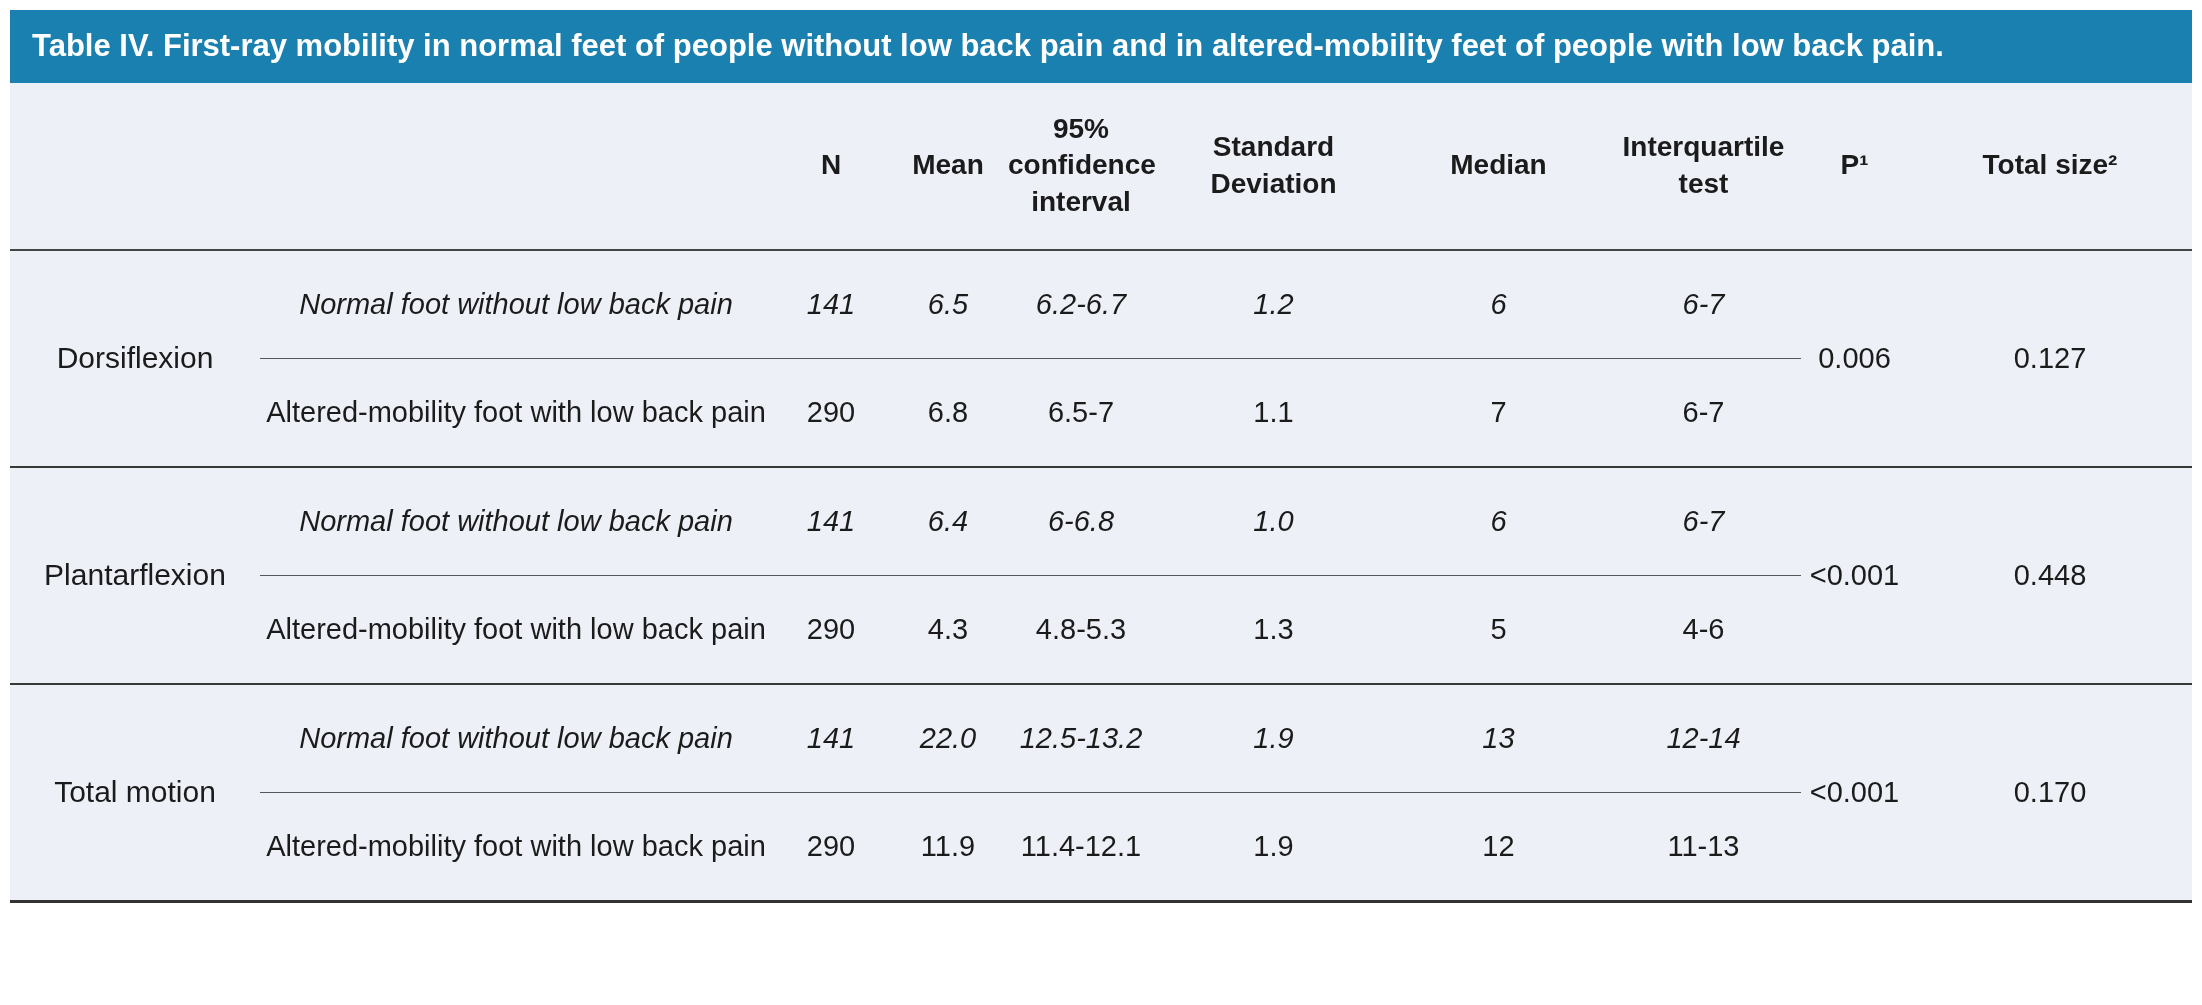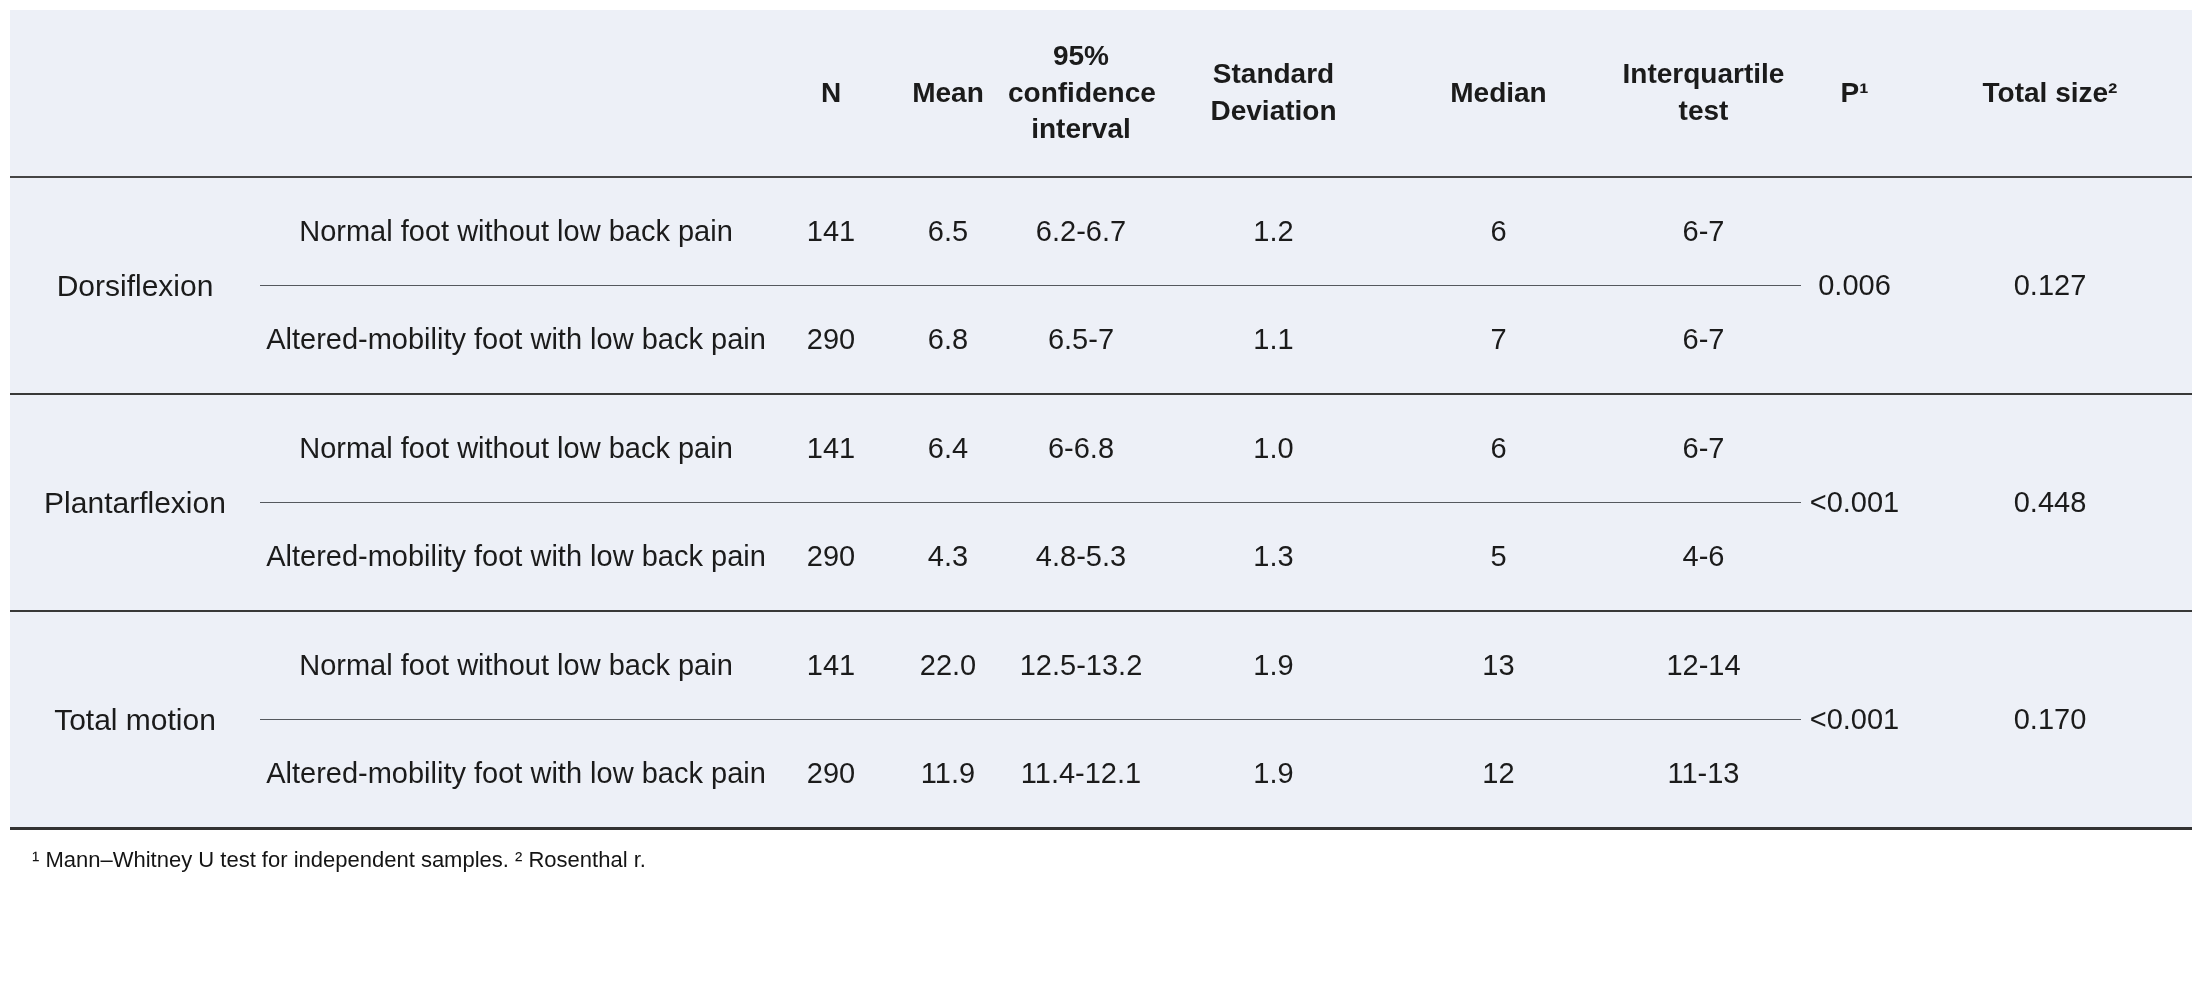--- a/index.html
+++ b/index.html
@@ -56,37 +56,40 @@
     font-size: 30px;
     margin-top: 31px;
   }
   td.group-cell {
     text-align: left;
     padding-left: 20px;
     padding-right: 36px;
     line-height: 1.35;
   }
   
-  tr.row-a td.sub-div { border-bottom: 1px solid #55585e; }
+  tr.row-a td.sub-div { border-bottom: 1px solid #55585e; font-style: italic; }
   
   tr.row-b td, td.span-blk { border-bottom: 2px solid #383838; }
   tr.row-b.last td, td.span-blk.last { border-bottom: 3px solid #333333; }
   td.effect-cell, th.effect-head { padding-right: 184px; }
   .footnote {
     background: #ffffff;
     font-size: 22px;
     color: #141414;
     padding: 17px 22px 0 22px;
   }
 </style>
 </head>
 <body>
 
 <div class="sheet">
 
+  <div class="title-bar">
+    <span>Table IV. First-ray mobility in normal feet of people without low back pain and in altered-mobility feet of people with low back pain.</span>
+  </div>
 
   <table class="stats">
     <colgroup>
       <col style="width:250px">
         <col style="width:512px">
         <col style="width:118px">
       <col style="width:116px">
         <col style="width:150px">
         <col style="width:235px">
       <col style="width:215px">
@@ -171,15 +174,14 @@
         <td>290</td>
         <td>11.9</td>
         <td>11.4-12.1</td>
         <td>1.9</td>
         <td>12</td>
         <td>11-13</td>
       </tr>
     </tbody>
   </table>
 
-  <div class="footnote">¹ Mann–Whitney U test for independent samples. ² Rosenthal r.</div>
 
 </div>
 
 </body></html>

